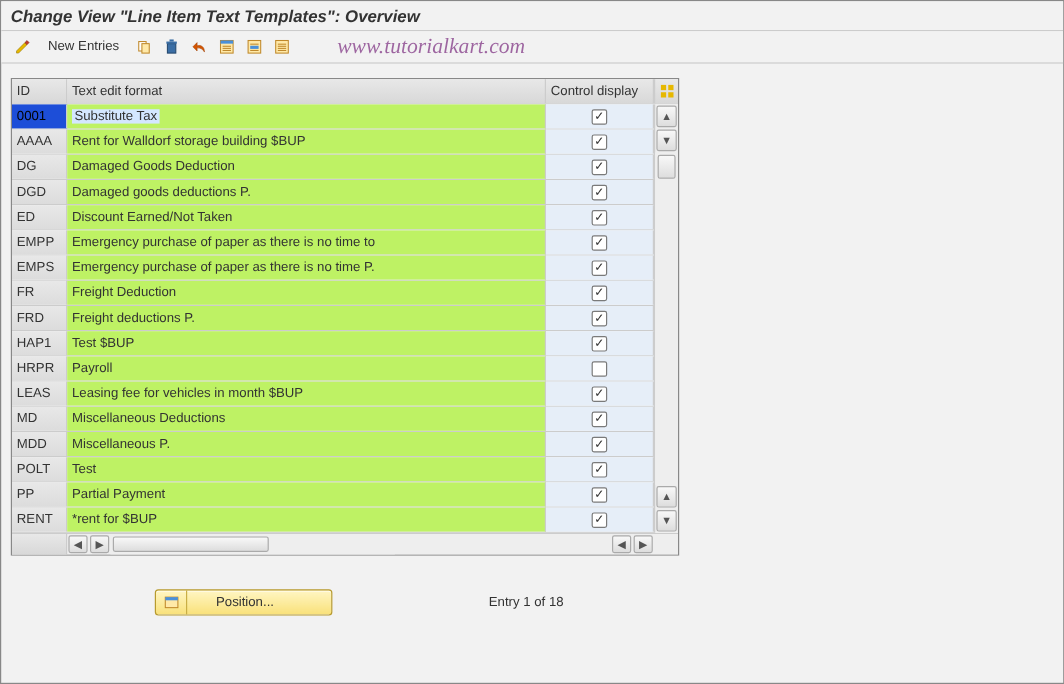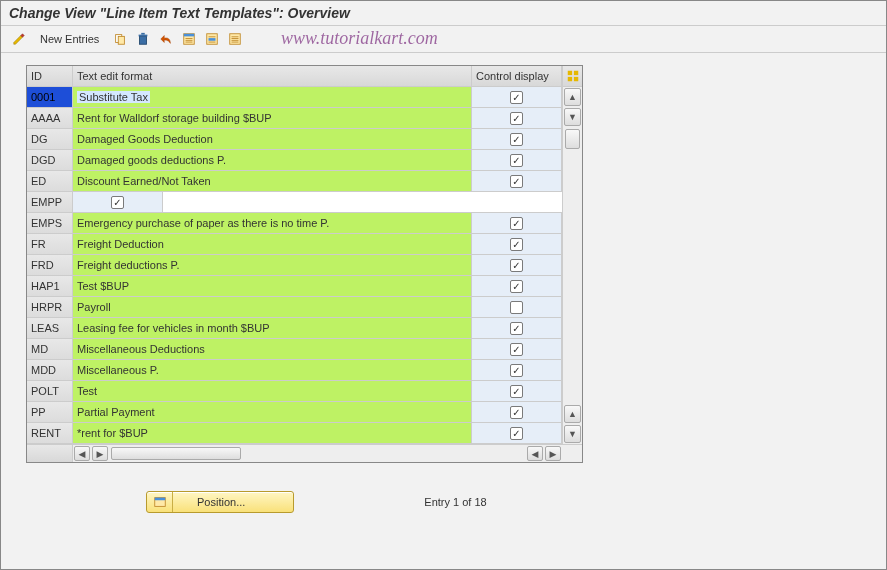--- a/index.html
+++ b/index.html
@@ -53,21 +53,20 @@
       top: 2px;
       color: #701a75;
       opacity: 0.65;
       font-family: Georgia, serif;
       font-size: 18px;
       font-style: italic;
       pointer-events: none;
     }
     .main-area {
       padding: 12px 8px 0 8px;
-      margin-left: 17px;
     }
     .table-wrap {
       width: 557px;
       border: 1px solid #888;
       background: #fff;
       position: relative;
     }
     .table-body {
       display: flex;
     }
@@ -360,20 +359,21 @@
                 </div>
                 <div class="row">
                   <div class="cell id">ED</div>
                   <div class="cell text">Discount Earned/Not Taken</div>
                   <div class="cell ctrl">
                     <div class="chk">✓</div>
                   </div>
                 </div>
                 <div class="row">
                   <div class="cell id">EMPP</div>
+                  <div class="cell text">Emergency purchase of paper as there is no time to</div>
                   <div class="cell ctrl">
                     <div class="chk">✓</div>
                   </div>
                 </div>
                 <div class="row">
                   <div class="cell id">EMPS</div>
                   <div class="cell text">Emergency purchase of paper as there is no time P.</div>
                   <div class="cell ctrl">
                     <div class="chk">✓</div>
                   </div>

